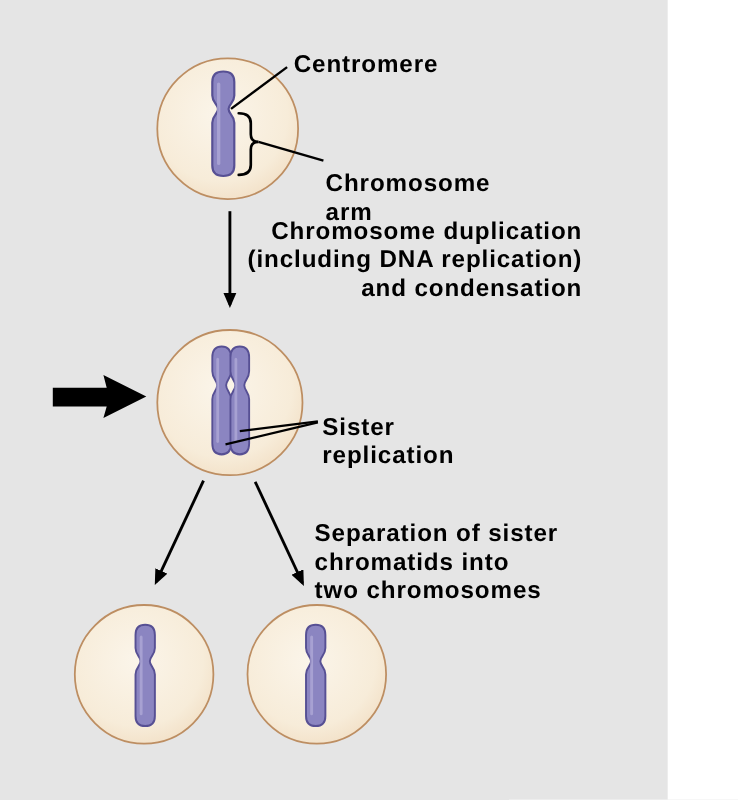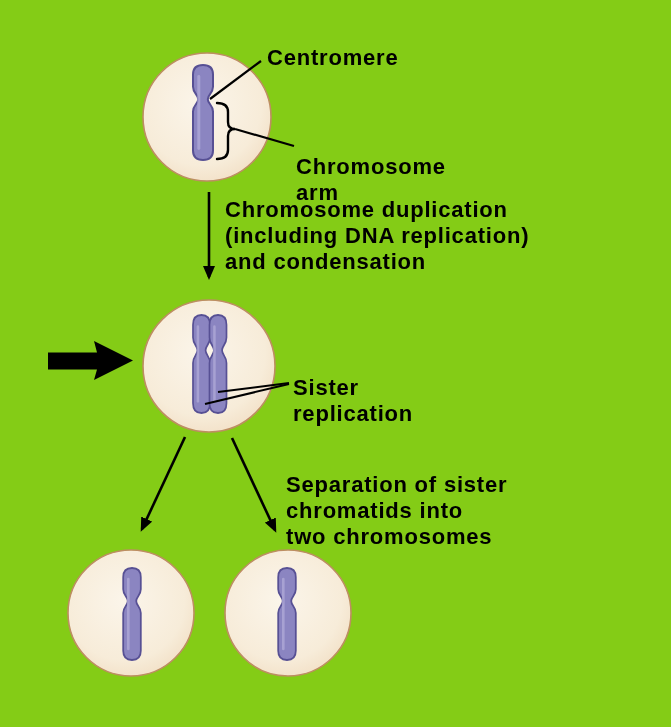--- a/index.html
+++ b/index.html
@@ -1,33 +1,33 @@
 <!DOCTYPE html>
 <html><head>
 <meta charset="utf-8">
 <style>
   html,body{margin:0;padding:0;}
   .canvas{
     position:relative;
-    width:671px;height:727px;
-    background:#84cc16;
+    width:607px;height:727px;
+    background:#e5e5e5;
     overflow:hidden;
     font-family:"Liberation Sans", sans-serif;
   }
   .canvas svg{position:absolute;left:0;top:0;}
   .lbl{
     position:absolute;
     font:700 22px/26px "Liberation Sans", sans-serif;
     letter-spacing:.8px;
     color:#000;
     white-space:pre-line;
   }
   .label-centromere{left:267px;top:45px;}
   .label-arm{left:296px;top:154px;}
-  .caption-dup{left:225px;top:197px;}
+  .caption-dup{left:225px;top:197px;text-align:right;}
   .label-sister{left:293px;top:375px;}
   .caption-sep{left:286px;top:472px;}
 </style>
 </head>
 <body>
 
 <div class="canvas">
 
   <svg width="671" height="727" viewBox="0 0 671 727">
     <defs>

